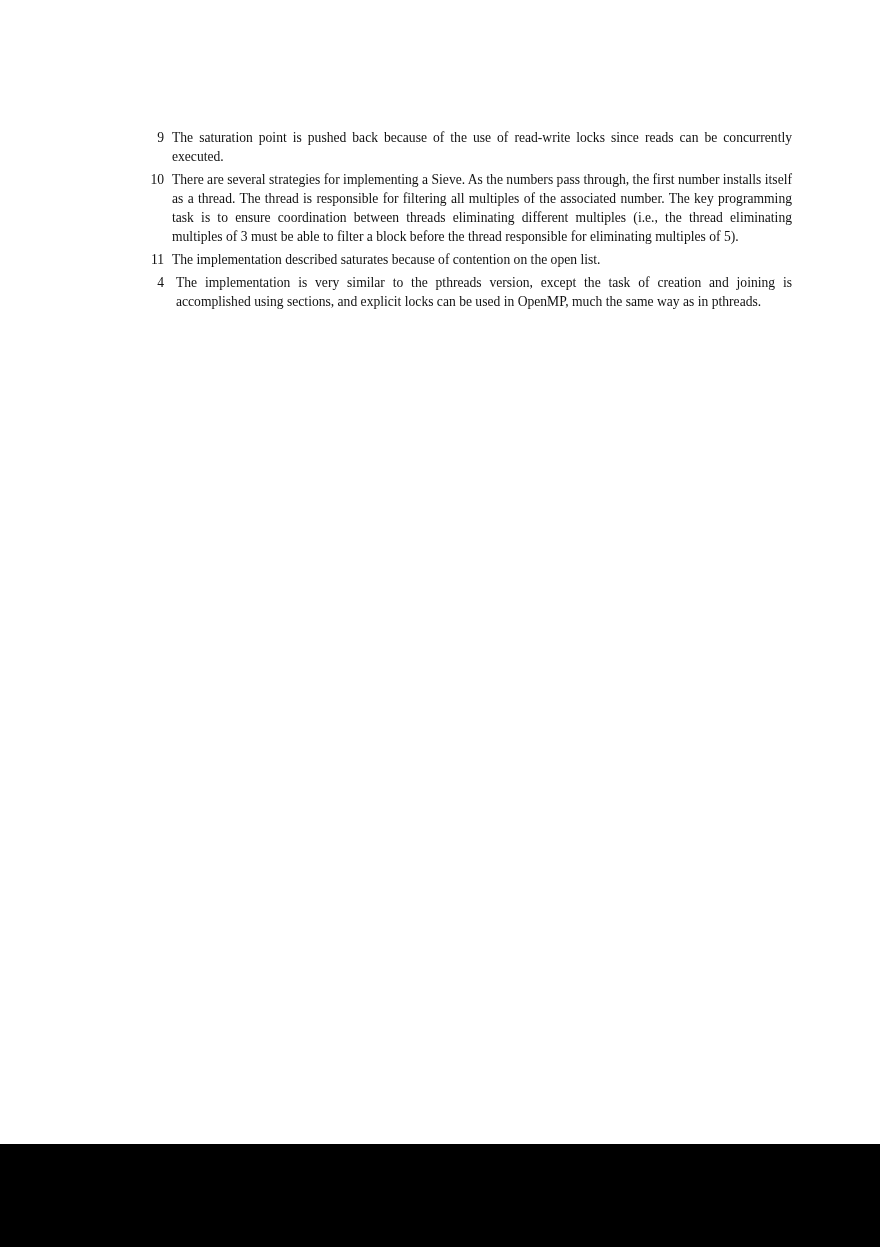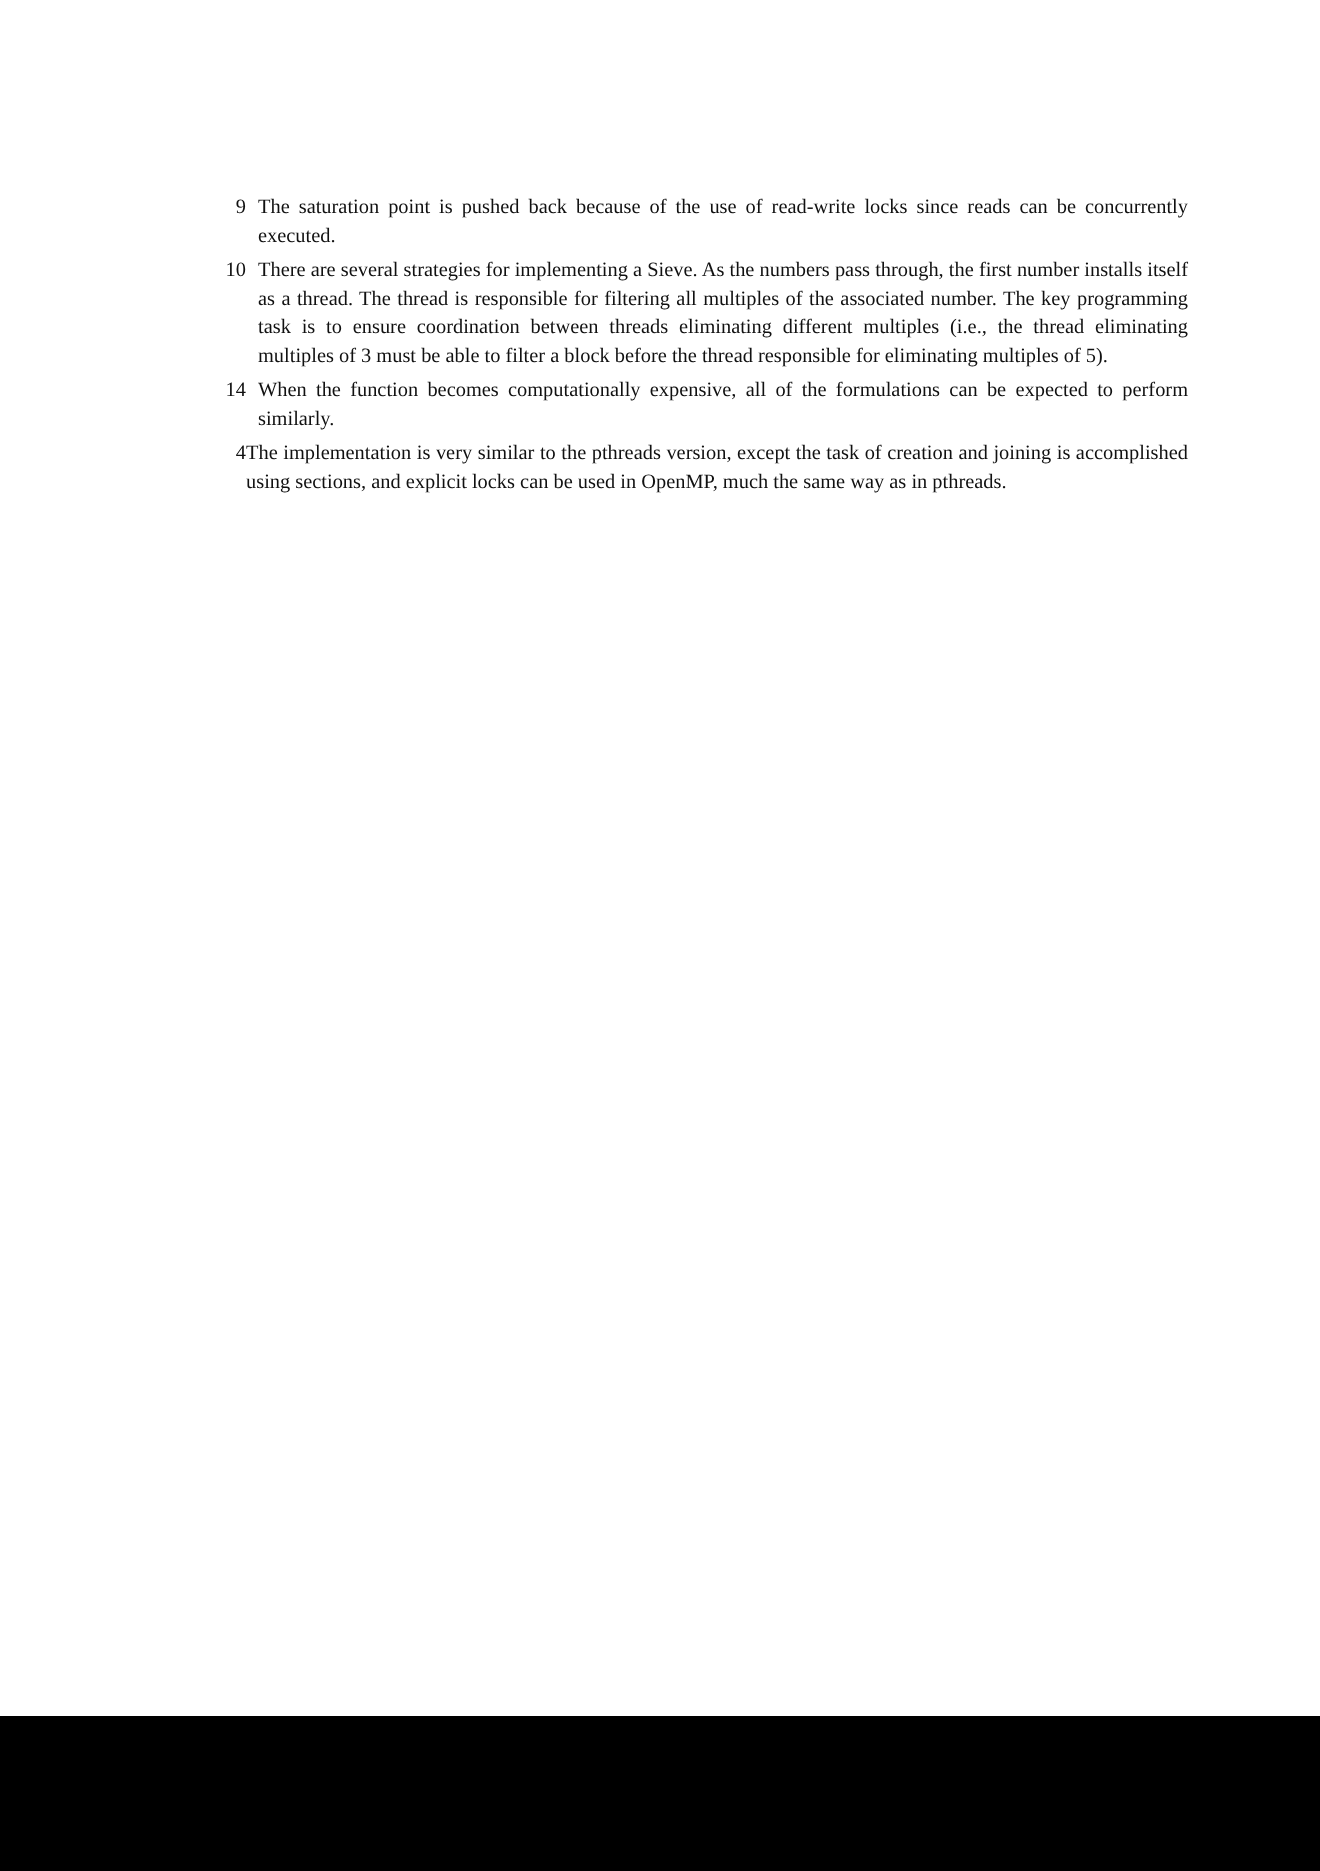--- a/index.html
+++ b/index.html
@@ -28,26 +28,26 @@
         <p class="para">The saturation point is pushed back because of the use of read-write locks since reads can be concurrently executed.</p>
       </div>
     </div>
     <div class="item">
       <div class="num"><span class="num-inner">10</span></div>
       <div class="body" style="margin-left:8px">
         <p class="para">There are several strategies for implementing a Sieve. As the numbers pass through, the first number installs itself as a thread. The thread is responsible for filtering all multiples of the associated number. The key programming task is to ensure coordination between threads eliminating different multiples (i.e., the thread eliminating multiples of 3 must be able to filter a block before the thread responsible for eliminating multiples of 5).</p>
       </div>
     </div>
     <div class="item">
-      <div class="num"><span class="num-inner">14</span></div>
+      <div class="num"><span class="num-inner">11</span></div>
       <div class="body" style="margin-left:8px">
-        <p class="para">When the function becomes computationally expensive, all of the formulations can be expected to perform similarly.</p>
+        <p class="para">The implementation described saturates because of contention on the open list.</p>
       </div>
     </div>
     <div class="item">
       <div class="num"><span class="num-inner">4</span></div>
-      <div class="body" style="margin-left:0">
+      <div class="body" style="margin-left:12px">
         <p class="para">The implementation is very similar to the pthreads version, except the task of creation and joining is accomplished using sections, and explicit locks can be used in OpenMP, much the same way as in pthreads.</p>
       </div>
     </div>
   </div>
 </div>
 <div class="bottom-bar"></div>
 
 </body></html>

